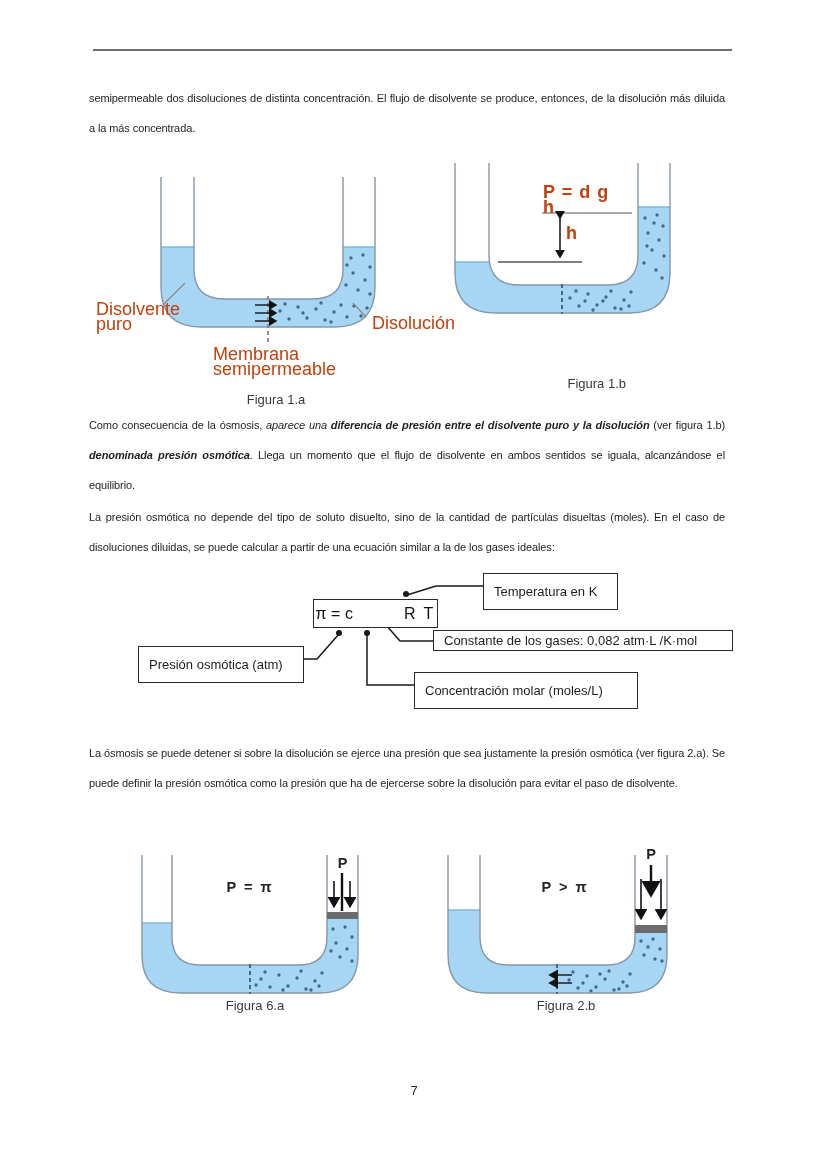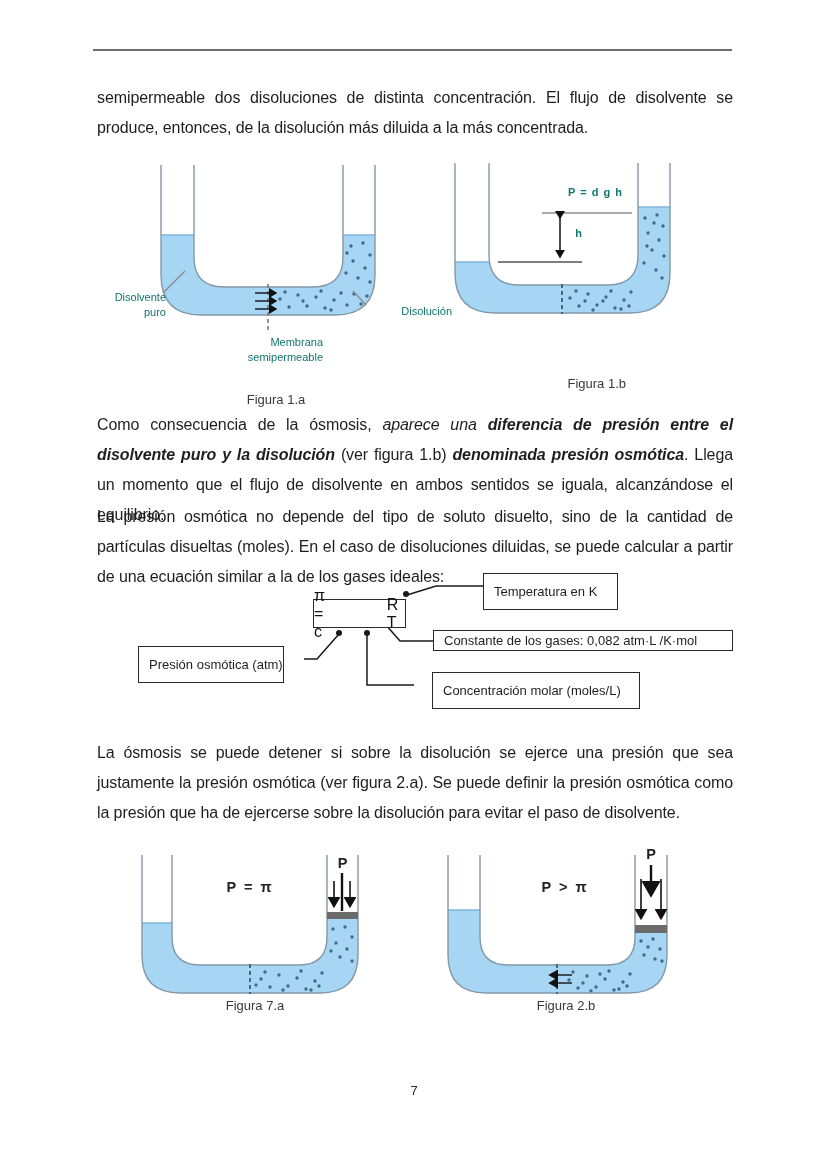--- a/index.html
+++ b/index.html
@@ -1,47 +1,47 @@
 <!DOCTYPE html>
 <html><head>
 <meta charset="utf-8">
 <style>
   * { margin:0; padding:0; box-sizing:border-box; }
   html,body { background:#ffffff; }
   body { font-family:"Liberation Sans","DejaVu Sans",sans-serif; }
   .page { position:relative; width:828px; height:1171px; background:#ffffff; overflow:hidden; margin:0 auto; }
   .rule-top { position:absolute; left:93px; top:49px; width:639px; height:2px; background:#6e6e6e; }
-  .para { position:absolute; left:97px; width:636px; font-size:16px; line-height:30px; color:#1e1e1e; text-align:justify; letter-spacing:-0.1px; }
+  .para { position:absolute; left:89px; width:636px; font-size:11px; line-height:30px; color:#1e1e1e; text-align:justify; letter-spacing:-0.1px; }
   .it  { font-style:italic;margin-top:10px; }
   .bi  { font-style:italic; font-weight:bold; }
   .fig { position:absolute; }
   .fig svg { position:absolute; left:0; top:0; }
-  .fig-label { position:absolute; font-size:11px; line-height:15px; color:#0f766e; text-align:right; }
+  .fig-label { position:absolute; font-size:18px; line-height:15px; color:#c2410c; text-align:left; }
   .fig-eq { position:absolute; font-size:14.5px; font-weight:600; letter-spacing:2px; color:#222; text-align:center; }
   .caption { position:absolute; width:140px; font-size:13px; color:#3a3a3a; text-align:center; }
   .fdiag { position:absolute; left:0; top:565px; width:828px; height:160px; }
   .fdiag svg { position:absolute; left:0; top:0; }
   .callout { position:absolute; border:1.5px solid #2a2a2a; background:#fff; display:flex; align-items:center; padding-left:10px; font-size:13px; color:#1e1e1e; white-space:nowrap; }
-  .formula-box { position:absolute; left:313px; top:34px; width:93px; height:29px; border:1.3px solid #2a2a2a; background:#fff; display:flex; align-items:center; justify-content:center; color:#111;gap:46px; }
+  .formula-box { position:absolute; left:313px; top:34px; width:125px; height:29px; border:1.3px solid #2a2a2a; background:#fff; display:flex; align-items:center; justify-content:center; color:#111;gap:46px; }
   .formula-left  { font-size:16px; }
   .formula-right { font-size:16px; margin-left:5px; letter-spacing:2px; }
   .pagenum { position:absolute; left:0; top:1083px; width:828px; text-align:center; font-size:13px; color:#2a2a2a; }
 </style>
 </head>
 <body>
 
 <div class="page">
 
   <div class="rule-top"></div>
 
   <p class="para" style="top:83px;">
     <span>semipermeable dos disoluciones de distinta concentración. El flujo de disolvente se produce, entonces, de la disolución más diluida a la más concentrada.</span>
   </p>
 
-  <div class="fig" style="left:95px; top:158px; width:350px; height:215px;">
+  <div class="fig" style="left:95px; top:170px; width:350px; height:215px;">
     <svg width="350" height="215" viewBox="0 0 350 215">
       <defs>
         <clipPath id="c1a">
             <path d="M66,7 L66,117 Q66,157 106,157 L240,157 Q280,157 280,117 L280,7 L248,7 L248,99 Q248,129 218,129 L129,129 Q99,129 99,99 L99,7 Z"></path>
           </clipPath>
         <marker id="m1a" markerWidth="7" markerHeight="7" refX="5" refY="3.5" orient="auto">
             <path d="M0,0 L6,3.5 L0,7 Z" fill="#111"></path>
           </marker>
       </defs>
       <path d="M66,7 L66,117 Q66,157 106,157 L240,157 Q280,157 280,117 L280,7 L248,7 L248,99 Q248,129 218,129 L129,129 Q99,129 99,99 L99,7 Z" fill="#a6d6f3"></path>
@@ -174,22 +174,22 @@
         <circle cx="339" cy="68" r="3"></circle>
         <circle cx="367" cy="68" r="3"></circle>
       </g>
     </svg>
     <div class="formula-box">
       <span class="formula-left">π = c</span>
       <span class="formula-right">R T</span>
     </div>
     <div class="callout" style="left:483px; top:8px; width:135px; height:37px;">Temperatura en K</div>
     <div class="callout" style="left:433px; top:65px; width:300px; height:21px;">Constante de los gases: 0,082 atm·L /K·mol</div>
-    <div class="callout" style="left:138px; top:81px; width:146px; height:37px;">Presión osmótica (atm)</div>
-    <div class="callout" style="left:432px; top:107px; width:208px; height:37px;">Concentración molar (moles/L)</div>
+    <div class="callout" style="left:138px; top:81px; width:166px; height:37px;">Presión osmótica (atm)</div>
+    <div class="callout" style="left:414px; top:107px; width:224px; height:37px;">Concentración molar (moles/L)</div>
   </div>
 
   <p class="para" style="top:738px;">
     <span>La ósmosis se puede detener si sobre la disolución se ejerce una presión que sea justamente la presión osmótica (ver figura 2.a). Se puede definir la presión osmótica como la presión que ha de ejercerse sobre la disolución para evitar el paso de disolvente.</span>
   </p>
 
   <div class="fig" style="left:95px; top:843px; width:330px; height:157px;">
     <svg width="330" height="157" viewBox="0 0 330 157">
       <defs>
         <clipPath id="c2a">
@@ -235,21 +235,21 @@
       <g stroke="#111">
         <line x1="247" y1="30" x2="247" y2="68" stroke-width="2.4"></line>
         <line x1="239" y1="38" x2="239" y2="62" stroke-width="1.6" marker-end="url(#m2a)"></line>
         <line x1="255" y1="38" x2="255" y2="62" stroke-width="1.6" marker-end="url(#m2a)"></line>
       </g>
       <line x1="155" y1="121" x2="155" y2="151" stroke="#44688a" stroke-width="2" stroke-dasharray="4,3"></line>
     </svg>
     <div class="fig-eq" style="left:105px; top:36px; width:100px;">P = π</div>
     <div class="fig-eq" style="left:232px; top:12px; width:31px; letter-spacing:0;">P</div>
   </div>
-  <div class="caption" style="left:185px; top:998px;">Figura 7.a</div>
+  <div class="caption" style="left:185px; top:998px;">Figura 6.a</div>
 
   <div class="fig" style="left:420px; top:843px; width:330px; height:157px;">
     <svg width="330" height="157" viewBox="0 0 330 157">
       <defs>
         <clipPath id="c2b">
             <path d="M28,12 L28,112 Q28,150 66,150 L209,150 Q247,150 247,112 L247,12 L215,12 L215,94 Q215,122 187,122 L88,122 Q60,122 60,94 L60,12 Z"></path>
           </clipPath>
         <marker id="m2b" markerWidth="8" markerHeight="8" refX="5" refY="4" orient="auto">
             <path d="M0,0 L7,4 L0,8 Z" fill="#111"></path>
           </marker>

